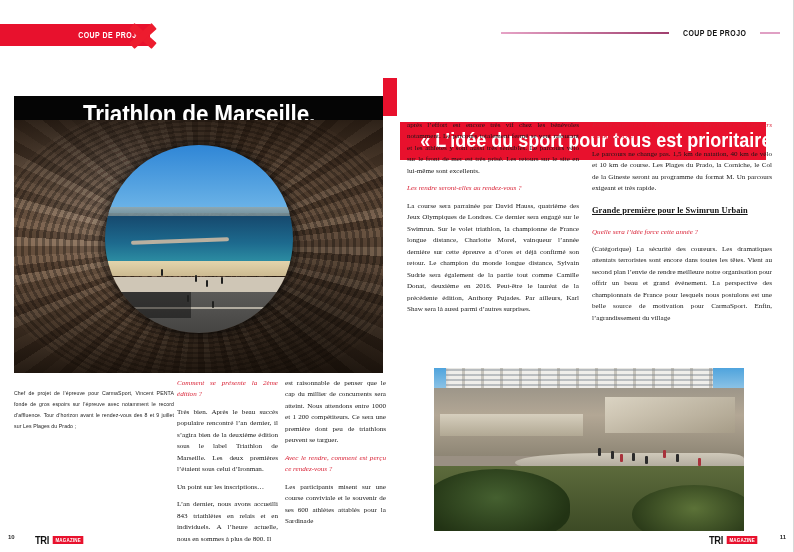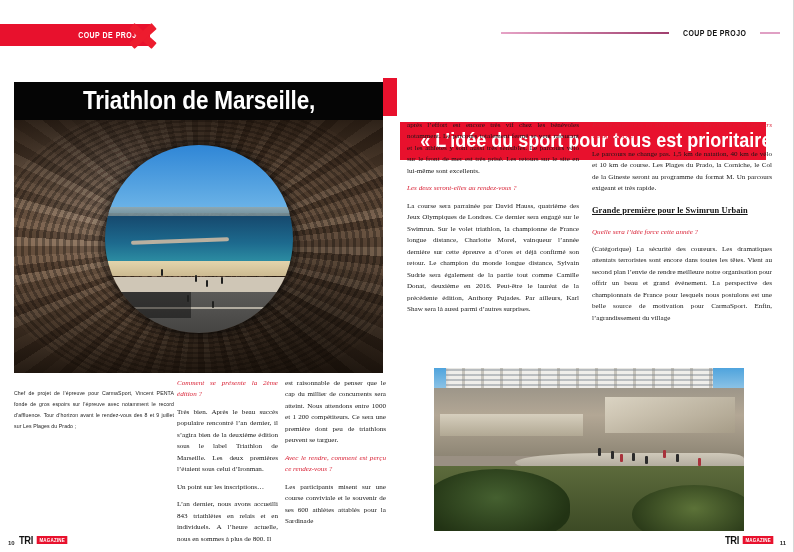--- a/index.html
+++ b/index.html
@@ -31,21 +31,21 @@
   
   .runhead{position:absolute;right:14px;top:28px;display:flex;align-items:center;gap:7px;}
   .runhead .rule{height:1.5px;background:#d96fa3;}
   .runhead .rule.long{width:168px;background:linear-gradient(90deg,#e6a3c6,#a03f6e);}
   .runhead .rule.short{width:20px;background:#e0a0c4;}
   .runhead .rh-label{font-family:"Liberation Sans",sans-serif;font-weight:bold;
           font-size:8.5px;letter-spacing:.5px;color:#121212;
           transform:scaleX(.82);white-space:nowrap;}
 
   
-  .hl-black{position:absolute;left:14px;top:82px;width:369px;height:38px;background:#050505;}
+  .hl-black{position:absolute;left:14px;top:96px;width:369px;height:38px;background:#050505;}
   .hl-black .t{position:absolute;left:0;right:0;top:50%;transform:translateY(-52%);
           text-align:center;color:#fff;font-family:"Liberation Sans",sans-serif;
           font-weight:bold;font-size:25px;letter-spacing:-.2px;
           white-space:nowrap;}
   .hl-black .t span{display:inline-block;transform:scaleX(.9);}
   .hl-blacktail{position:absolute;left:383px;top:78px;width:14px;height:38px;background:#e8112d;}
   .hl-red{position:absolute;left:400px;top:78px;width:366px;height:38px;background:#e8112d;margin-top:44px;}
   .hl-red .t{position:absolute;left:0;right:0;top:50%;transform:translateY(-52%);
           text-align:center;color:#fff;font-family:"Liberation Sans",sans-serif;
           font-weight:bold;font-size:20px;white-space:nowrap;}
@@ -131,21 +131,21 @@
   .photo2 .p-scrubA{position:absolute;left:0;bottom:0;width:100%;height:40%;
       background:linear-gradient(180deg,#5d6b3c,#3c4a25);}
   .photo2 .p-scrubB{position:absolute;left:-4%;bottom:-6%;width:48%;height:44%;
       background:radial-gradient(ellipse at 50% 40%,#456030,#223314 72%);border-radius:50% 50% 40% 40%;}
   .photo2 .p-scrubC{position:absolute;right:-4%;bottom:-8%;width:40%;height:36%;
       background:radial-gradient(ellipse at 50% 40%,#5c7238,#2c3c1a 72%);border-radius:50%;}
   .photo2 .rider{position:absolute;width:3px;height:8px;background:#2b2b2b;border-radius:1px;}
   .photo2 .rider.r{background:#a8323b;}
 
   
-  .foot{position:absolute;bottom:6px;display:flex;align-items:flex-end;gap:4px;margin-top:28px;}
+  .foot{position:absolute;bottom:6px;display:flex;align-items:flex-start;gap:20px;margin-top:28px;}
   .foot.left{left:8px;}
   .foot.right{right:8px;}
   .pgnum{font-family:"Liberation Sans",sans-serif;font-size:6px;font-weight:bold;color:#2b2b2b;}
   .logo{display:flex;align-items:center;gap:0;}
   .logo .tri{font-family:"Liberation Sans",sans-serif;font-weight:bold;font-size:11px;
        color:#141414;letter-spacing:-.4px;transform:scaleX(.85);transform-origin:left center;}
   .logo .mag{background:#e8112d;color:#fff;font-family:"Liberation Sans",sans-serif;
        font-weight:bold;font-size:5px;padding:1px 3px;letter-spacing:.2px;
        transform:scaleX(.9);}
 </style>
@@ -215,21 +215,21 @@
   </div>
 
   <div class="col" id="col-l3">
     <p>est raisonnable de penser que le cap du millier de concurrents sera atteint. Nous attendons entre 1000 et 1 200 compétiteurs. Ce sera une première dont peu de triathlons peuvent se targuer.</p>
     <p class="q">Avec le rendre, comment est perçu ce rendez-vous ?</p>
     <p>Les participants misent sur une course conviviale et le souvenir de ses 600 athlètes attablés pour la Sardinade</p>
   </div>
 
   <div class="col" id="col-r1">
     <p>après l’effort est encore très vif chez les bénévoles notamment. Le parcours totalement fermé se veut rassurant et les athlètes y sont aussi très sensibles. Le parcours vélo sur le front de mer est très prisé. Les retours sur le site en lui-même sont excellents.</p>
-    <p class="q">Les deux seront-elles au rendez-vous ?</p>
+    <p class="q">Les rendre seront-elles au rendez-vous ?</p>
     <p>La course sera parrainée par David Hauss, quatrième des Jeux Olympiques de Londres. Ce dernier sera engagé sur le Swimrun. Sur le volet triathlon, la championne de France longue distance, Charlotte Morel, vainqueur l’année dernière sur cette épreuve a d’ores et déjà confirmé son retour. Le champion du monde longue distance, Sylvain Sudrie sera également de la partie tout comme Camille Donat, deuxième en 2016. Peut-être le lauréat de la précédente édition, Anthony Pujades. Par ailleurs, Karl Shaw sera là aussi parmi d’autres surprises.</p>
   </div>
 
   <div class="col" id="col-r2">
     <p class="q">Pouvez-vous nous en dire plus sur les spécificités du parcours version 2017 ?</p>
     <p>Le parcours ne change pas. 1,5 km de natation, 40 km de vélo et 10 km de course. Les Plages du Prado, la Corniche, le Col de la Gineste seront au programme du format M. Un parcours exigeant et très rapide.</p>
     <span class="sub-underline">Grande première pour le Swimrun Urbain</span>
     <p class="q">Quelle sera l’idée force cette année ?</p>
     <p>(Catégorique) La sécurité des coureurs. Les dramatiques attentats terroristes sont encore dans toutes les têtes. Vient au second plan l’envie de rendre meilleure notre organisation pour offrir un beau et grand événement. La perspective des championnats de France pour lesquels nous postulons est une belle source de motivation pour CarmaSport. Enfin, l’agrandissement du village</p>
   </div>

